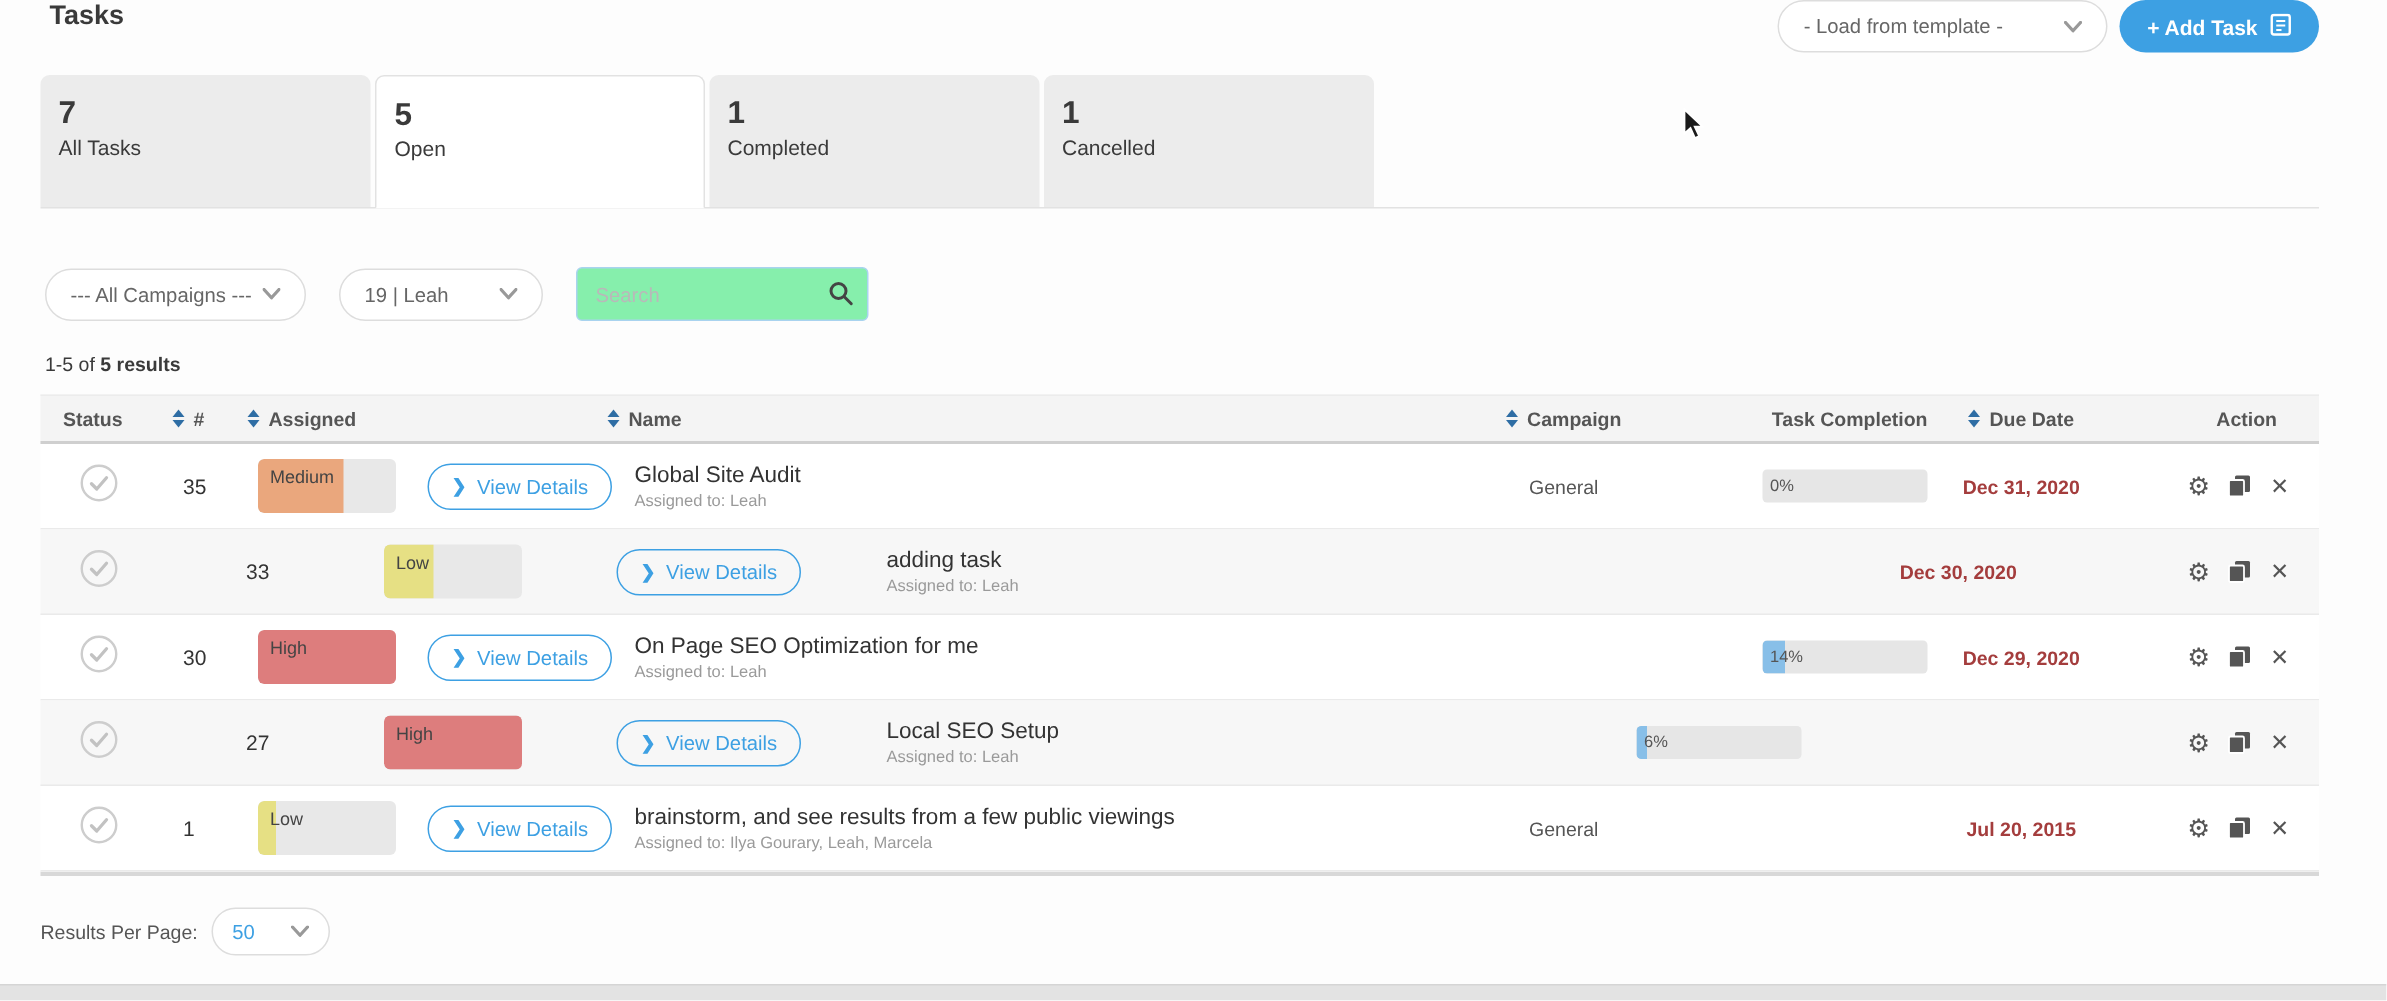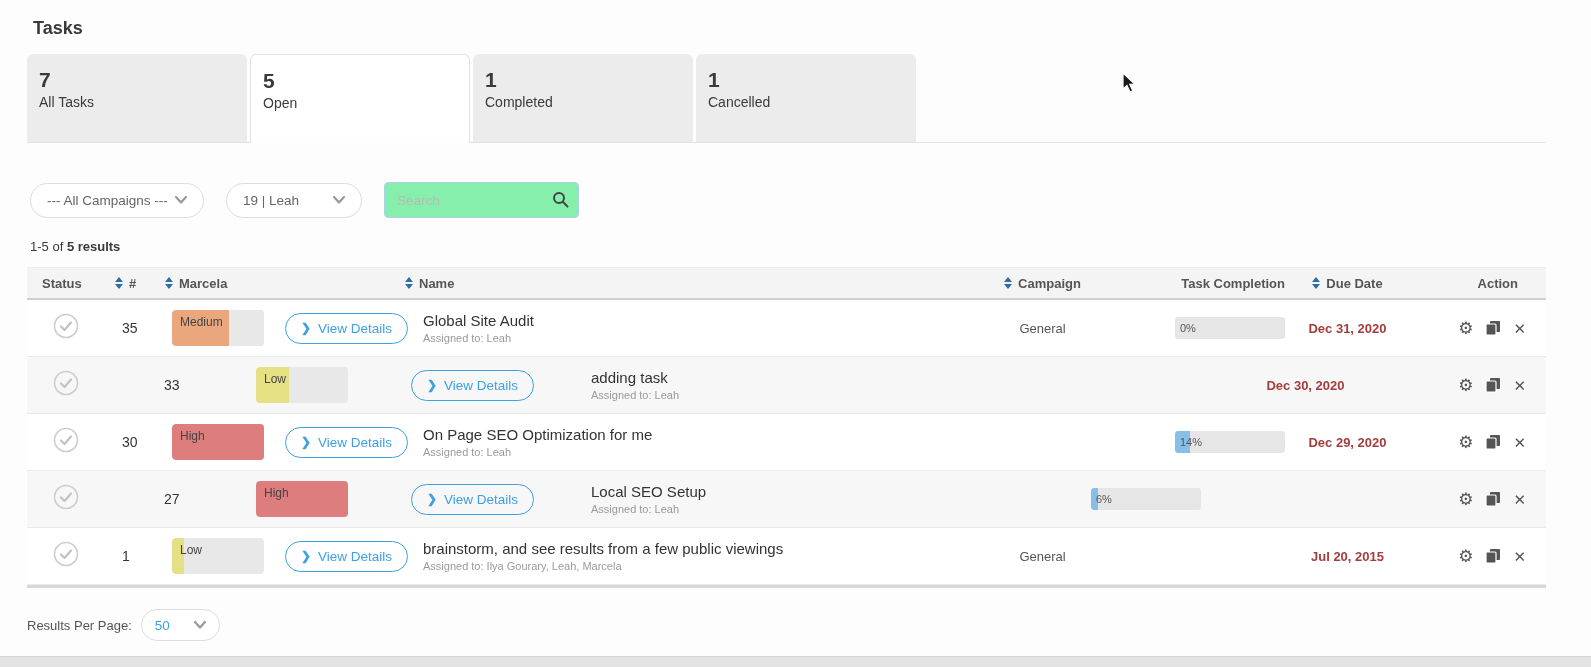--- a/index.html
+++ b/index.html
@@ -4,21 +4,21 @@
 <style>
   * { margin:0; padding:0; box-sizing:border-box; }
   html,body { width:1591px; height:667px; overflow:hidden; }
   body {
     font-family:"Liberation Sans","DejaVu Sans",sans-serif;
     background:#fdfdfd; color:#333; position:relative;
   }
   .container { padding:0 45px 0 27px; }
 
   
-  .topbar { display:flex; justify-content:space-between; align-items:flex-start; padding-top:18px; }
+  .topbar { display:flex; justify-content:space-between; align-items:flex-start; }
   .page-title { font-size:18px; font-weight:bold; color:#3a3a3a; padding-left:6px; }
   .top-controls { display:flex; gap:8px; align-items:center; }
   .pill {
     display:flex; align-items:center; justify-content:space-between;
     background:#fff; border:1px solid #ddd; border-radius:18px;
     height:35px; padding:0 16px; color:#666; font-size:13.5px; cursor:pointer;
   }
   .pill-template { width:220px; }
   .chevron { width:12px; height:8px; display:inline-block; }
   .chevron svg { display:block; }
@@ -130,20 +130,41 @@
   
   .mouse-cursor { position:absolute; left:1122px; top:72px; z-index:50; pointer-events:none; }
 </style>
 </head>
 <body>
 
 <div class="container">
 
   <div class="topbar">
     <div class="page-title">Tasks</div>
+    <div class="top-controls">
+      <div class="pill pill-template">
+        <span>- Load from template -</span>
+        <span class="chevron">
+          <svg width="12" height="8" viewBox="0 0 12 8">
+              <polyline points="1,1 6,6.5 11,1" fill="none" stroke="#999" stroke-width="2.2" stroke-linecap="round" stroke-linejoin="round"></polyline>
+            </svg>
+        </span>
+      </div>
+      <button class="btn-add">
+        <span>+ Add Task</span>
+        <span>
+          <svg width="15" height="15" viewBox="0 0 15 15">
+              <rect x="1.5" y="1" width="12" height="13" rx="1.5" fill="none" stroke="#fff" stroke-width="1.6"></rect>
+              <line x1="4.5" y1="5" x2="10.5" y2="5" stroke="#fff" stroke-width="1.4"></line>
+              <line x1="4.5" y1="8" x2="10.5" y2="8" stroke="#fff" stroke-width="1.4"></line>
+              <line x1="4.5" y1="11" x2="8" y2="11" stroke="#fff" stroke-width="1.4"></line>
+            </svg>
+        </span>
+      </button>
+    </div>
   </div>
 
   <div class="tabs-row">
     <div class="tab">
       <div class="tab-count">7</div>
       <div class="tab-label">All Tasks</div>
     </div>
     <div class="tab active">
       <div class="tab-count">5</div>
       <div class="tab-label">Open</div>
@@ -202,21 +223,21 @@
             <span class="up"></span>
             <span class="dn"></span>
           </span>
         <span>#</span>
       </div>
       <div class="th">
         <span class="sort-icon">
             <span class="up"></span>
             <span class="dn"></span>
           </span>
-        <span>Marcela</span>
+        <span>Assigned</span>
       </div>
       <div class="th"></div>
       <div class="th" style="margin-left:-15px;">
         <span class="sort-icon">
             <span class="up"></span>
             <span class="dn"></span>
           </span>
         <span>Name</span>
       </div>
       <div class="th th-campaign">

